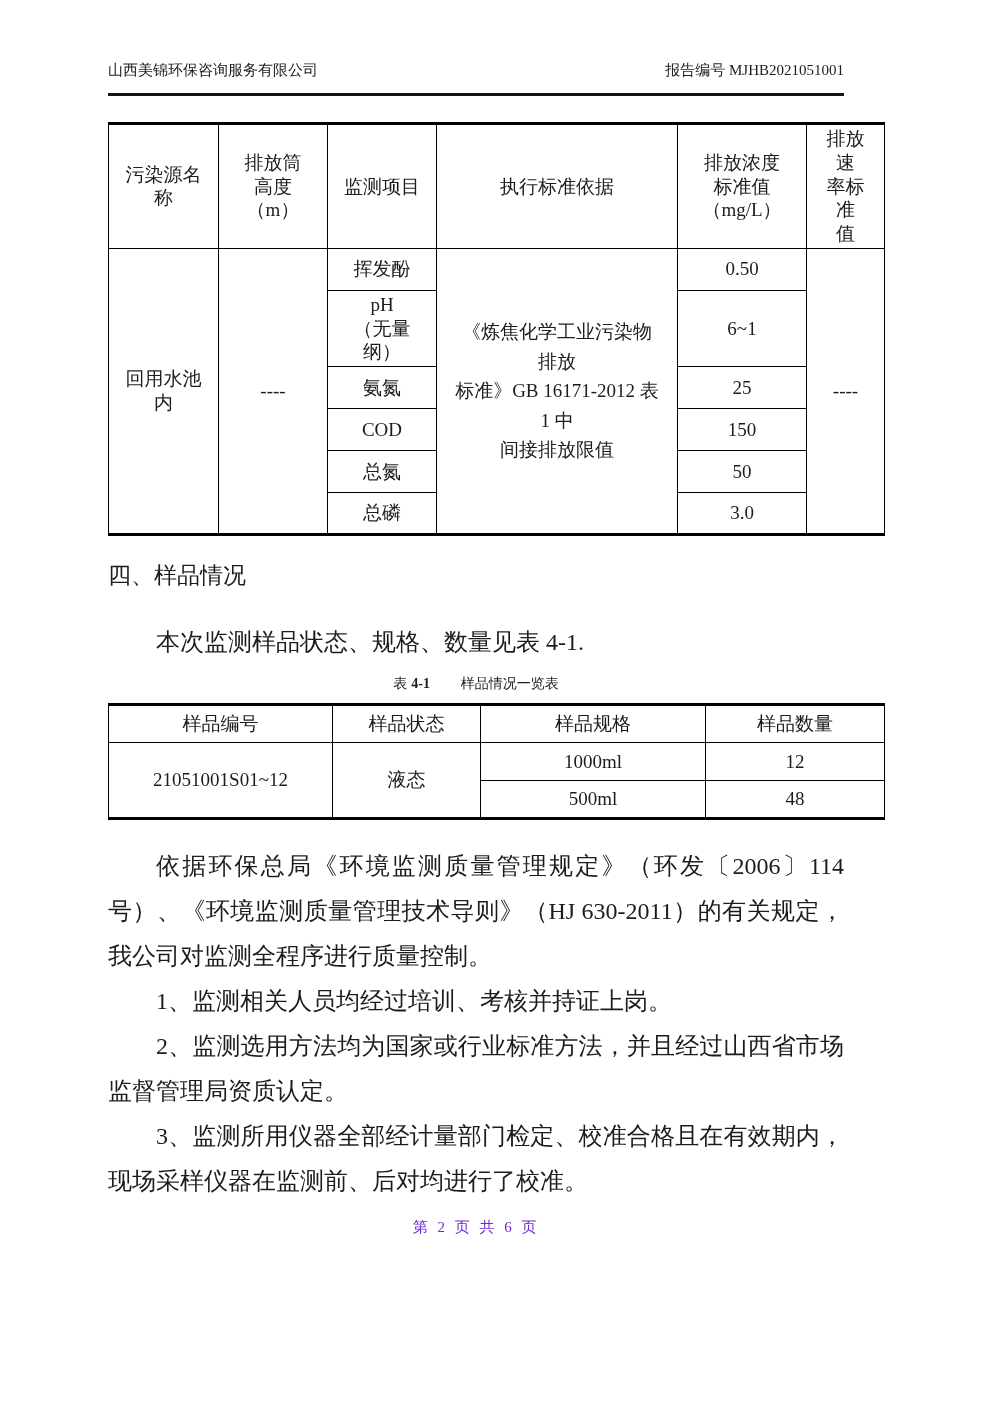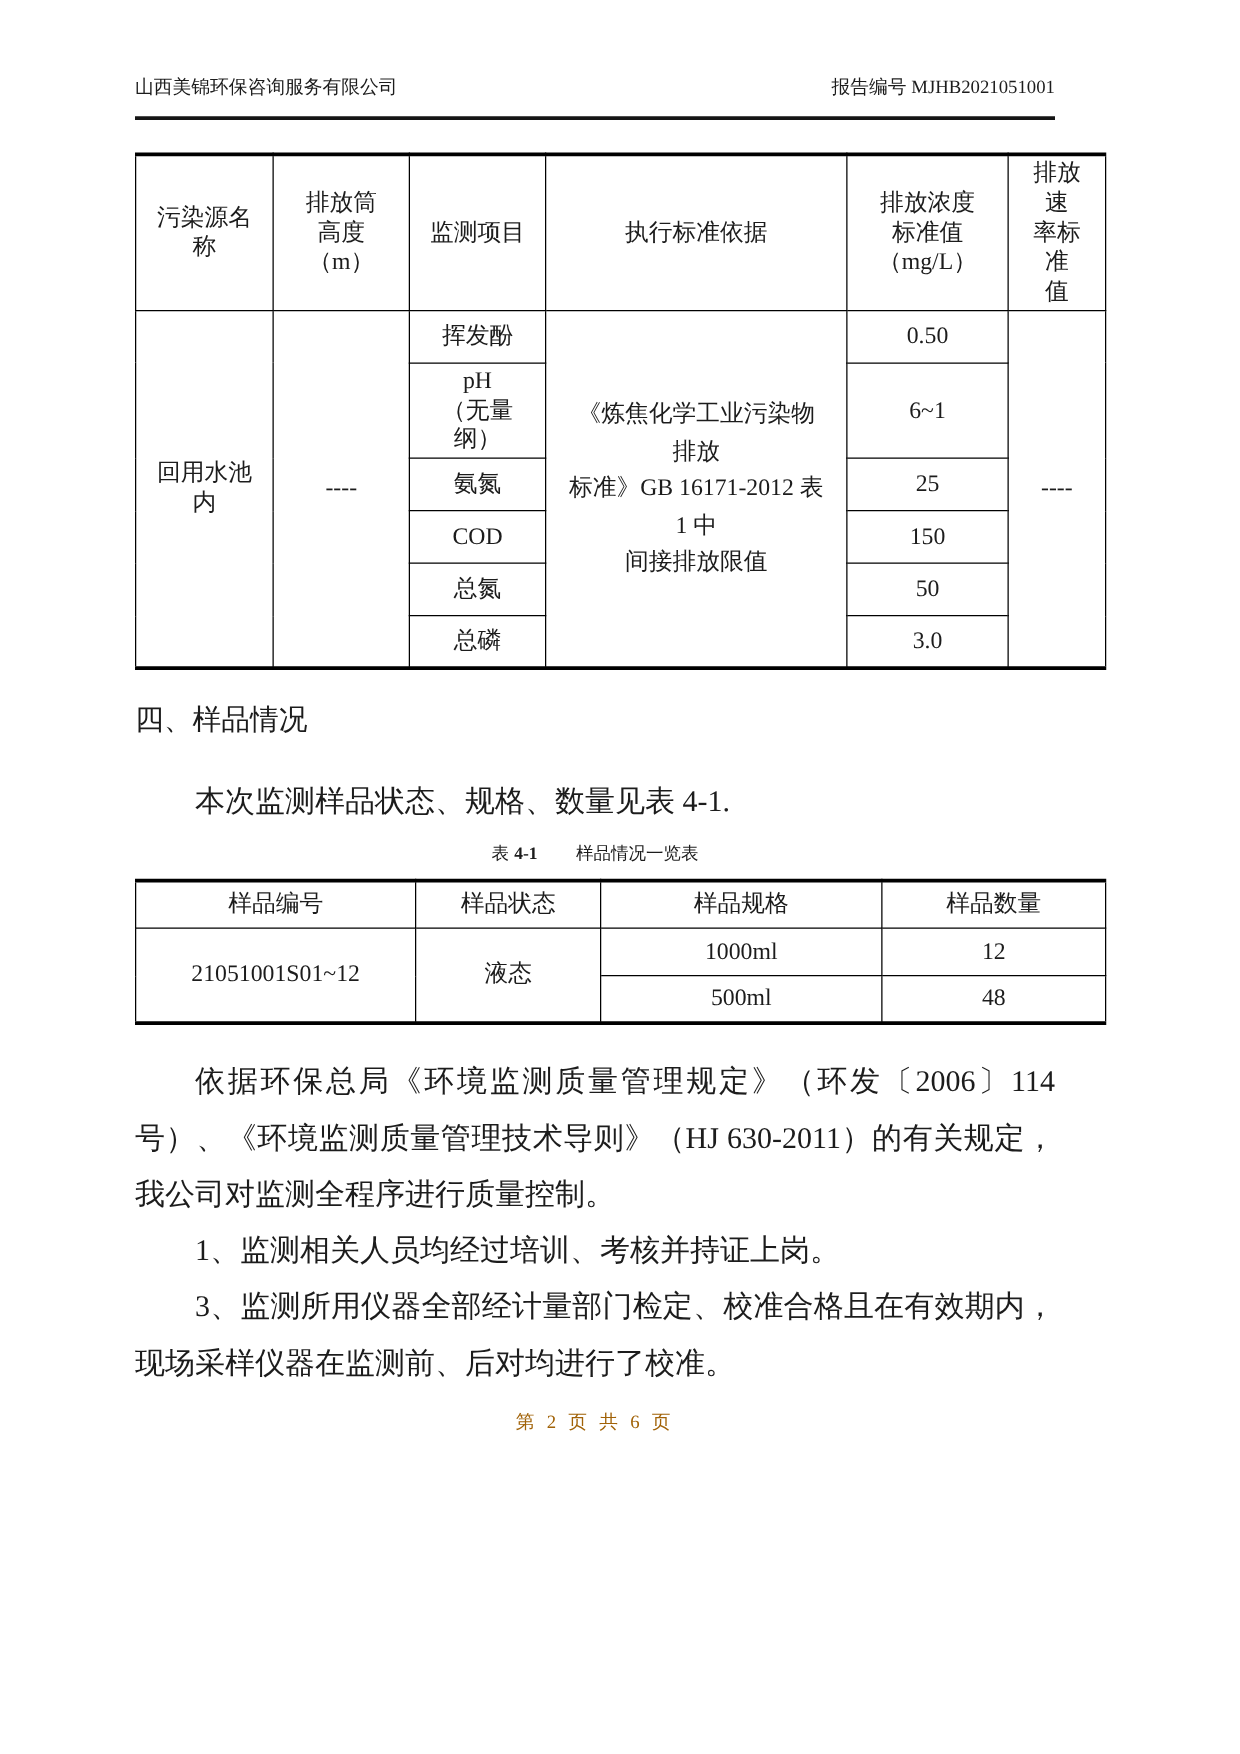--- a/index.html
+++ b/index.html
@@ -58,21 +58,21 @@
     margin-top: 8px; text-align: center;
     font-size: 14px; line-height: 22px;
   }
   .table-caption .cap-no { font-weight: bold; }
   .table-caption .cap-title { margin-left: 2.2em; }
   .table-caption .cap-word { margin-right: 0.3em; }
 
   
   .page-footer {
     margin-top: 14px; text-align: center;
-    font-size: 15px; color: #a16207; letter-spacing: 3px;
+    font-size: 15px; color: #6d28d9; letter-spacing: 3px;
   }
 </style>
 </head>
 <body>
 
 <div class="page">
 
   <div class="doc-header">
     <span>山西美锦环保咨询服务有限公司</span>
     <span>报告编号 MJHB2021051001</span>
@@ -170,17 +170,18 @@
       <tr>
         <td>500ml</td>
         <td>48</td>
       </tr>
     </tbody>
   </table>
 
 
   <p class="body-para qa-first">依据环保总局《环境监测质量管理规定》（环发〔2006〕114 号）、《环境监测质量管理技术导则》（HJ 630-2011）的有关规定，我公司对监测全程序进行质量控制。</p>
   <p class="body-para">1、监测相关人员均经过培训、考核并持证上岗。</p>
+  <p class="body-para">2、监测选用方法均为国家或行业标准方法，并且经过山西省市场监督管理局资质认定。</p>
   <p class="body-para">3、监测所用仪器全部经计量部门检定、校准合格且在有效期内，现场采样仪器在监测前、后对均进行了校准。</p>
 
   <div class="page-footer">第 2 页 共 6 页</div>
 
 </div>
 
 </body></html>

